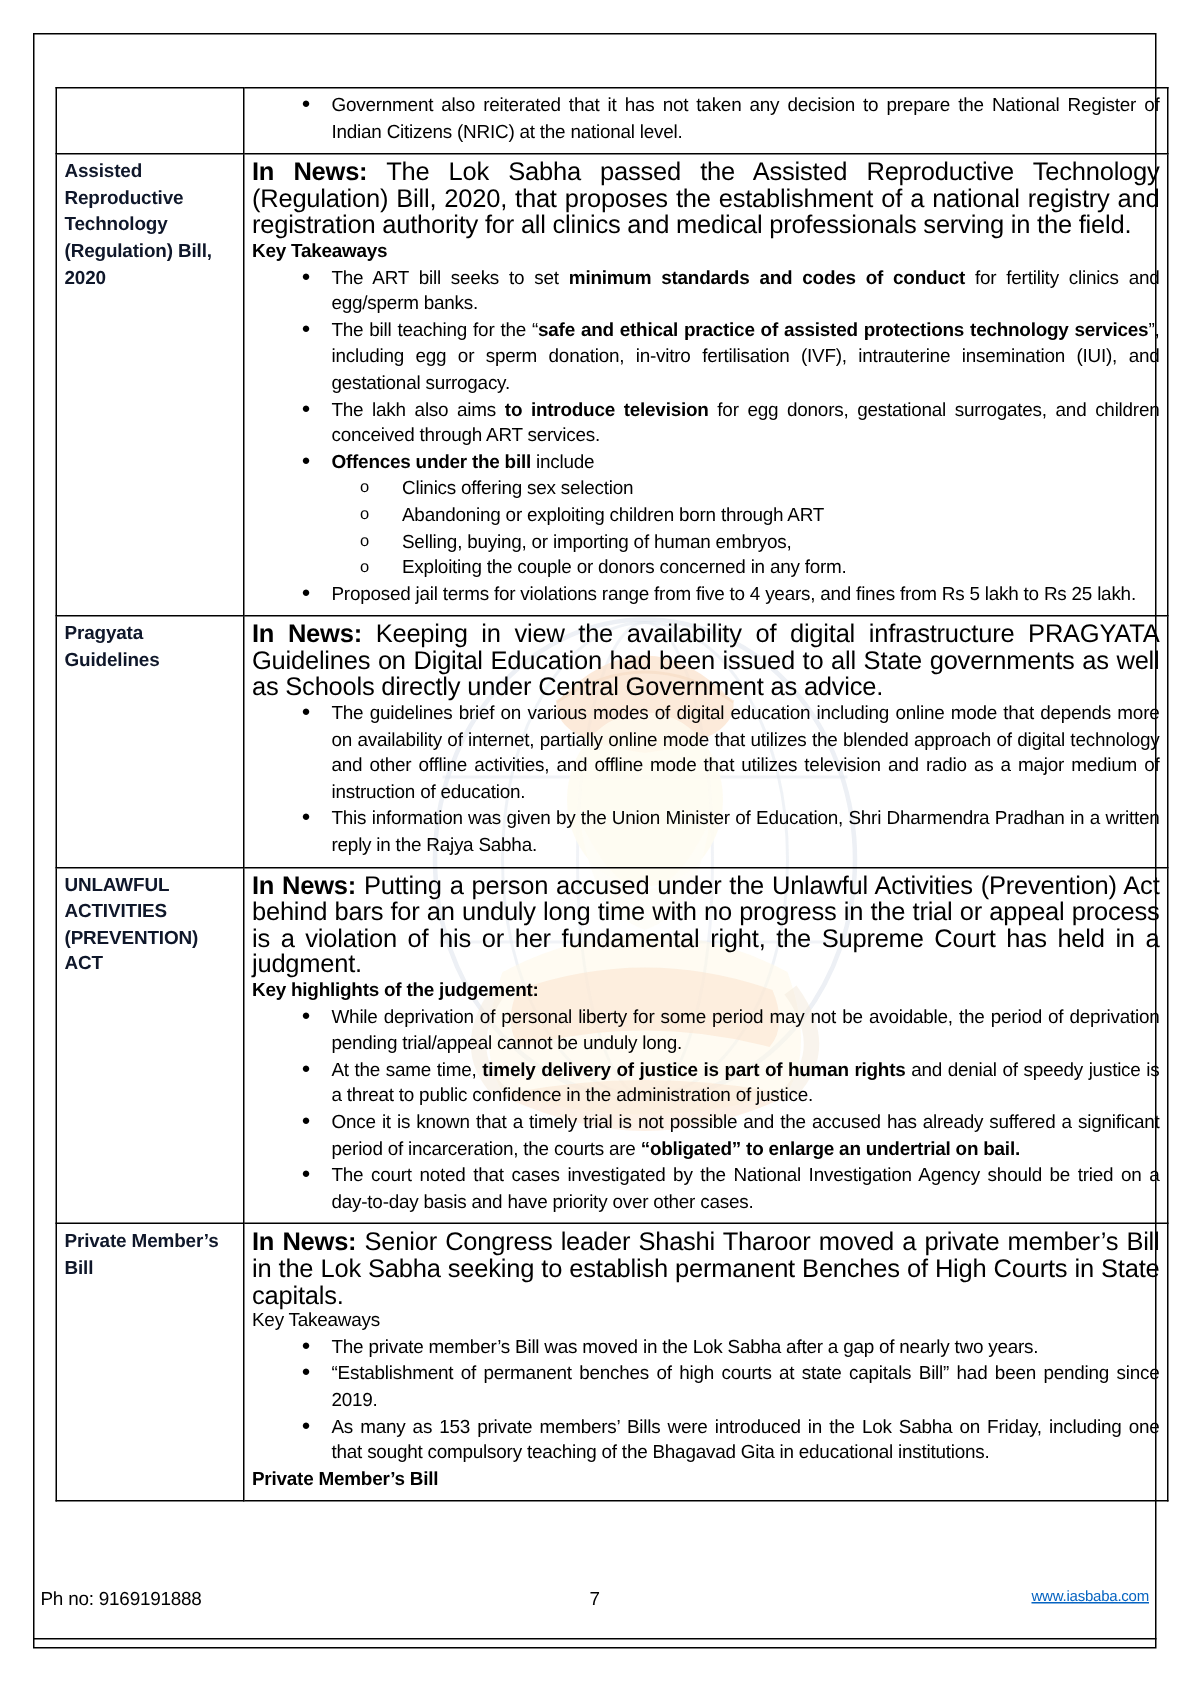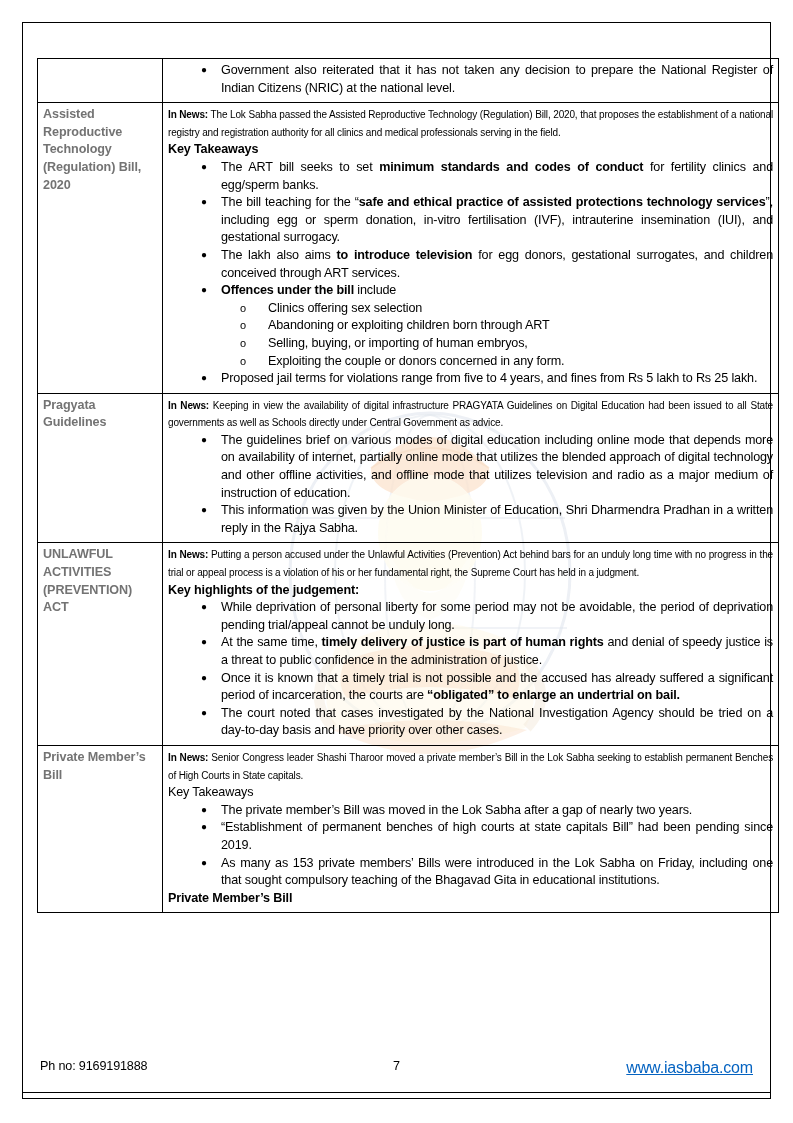--- a/index.html
+++ b/index.html
@@ -63,30 +63,30 @@
     background: transparent;
   }
   td.topic-cell {
     width: 114px;
   }
   td.body-cell {
     width: 605px;
   }
 
   .topic-label {
-    color: #737373;
+    color: #0f172a;
     font-weight: bold;
     font-size: 12.6px;
     line-height: 17.6px;
     letter-spacing: -0.1px;
   }
 
   
   .para {
-    font-size: 10px;
+    font-size: 17px;
     line-height: 17.6px;
     text-align: justify;
     margin: 0 0 0 0;
     letter-spacing: -0.15px;
   }
   .para.just {
     text-align: justify;
     text-justify: inter-word;
   }
   .lbl {
@@ -161,34 +161,34 @@
   }
   .footer-inner {
     position: relative;
     width: 100%;
     height: 26px;
     display: flex;
     align-items: flex-start;
     justify-content: space-between;
     font-size: 12.6px;
     letter-spacing: -0.15px;
-    padding: 0 18px;
+    padding: 0 5px;
     box-sizing: border-box;
   }
   .footer-page {
     position: absolute;
     left: 0;
     right: 0;
     text-align: center;
     font-size: 12.6px;
   }
   .footer-link {
     color: #0563C1;
     text-decoration: underline;
-    font-size: 16px;
+    font-size: 10px;
     margin-left: 16px;
   }
   .footer-rule {
     position: absolute;
     left: 0;
     top: 33px;
     width: 749px;
     border-top: 1px solid #000000;
   }
 </style>

